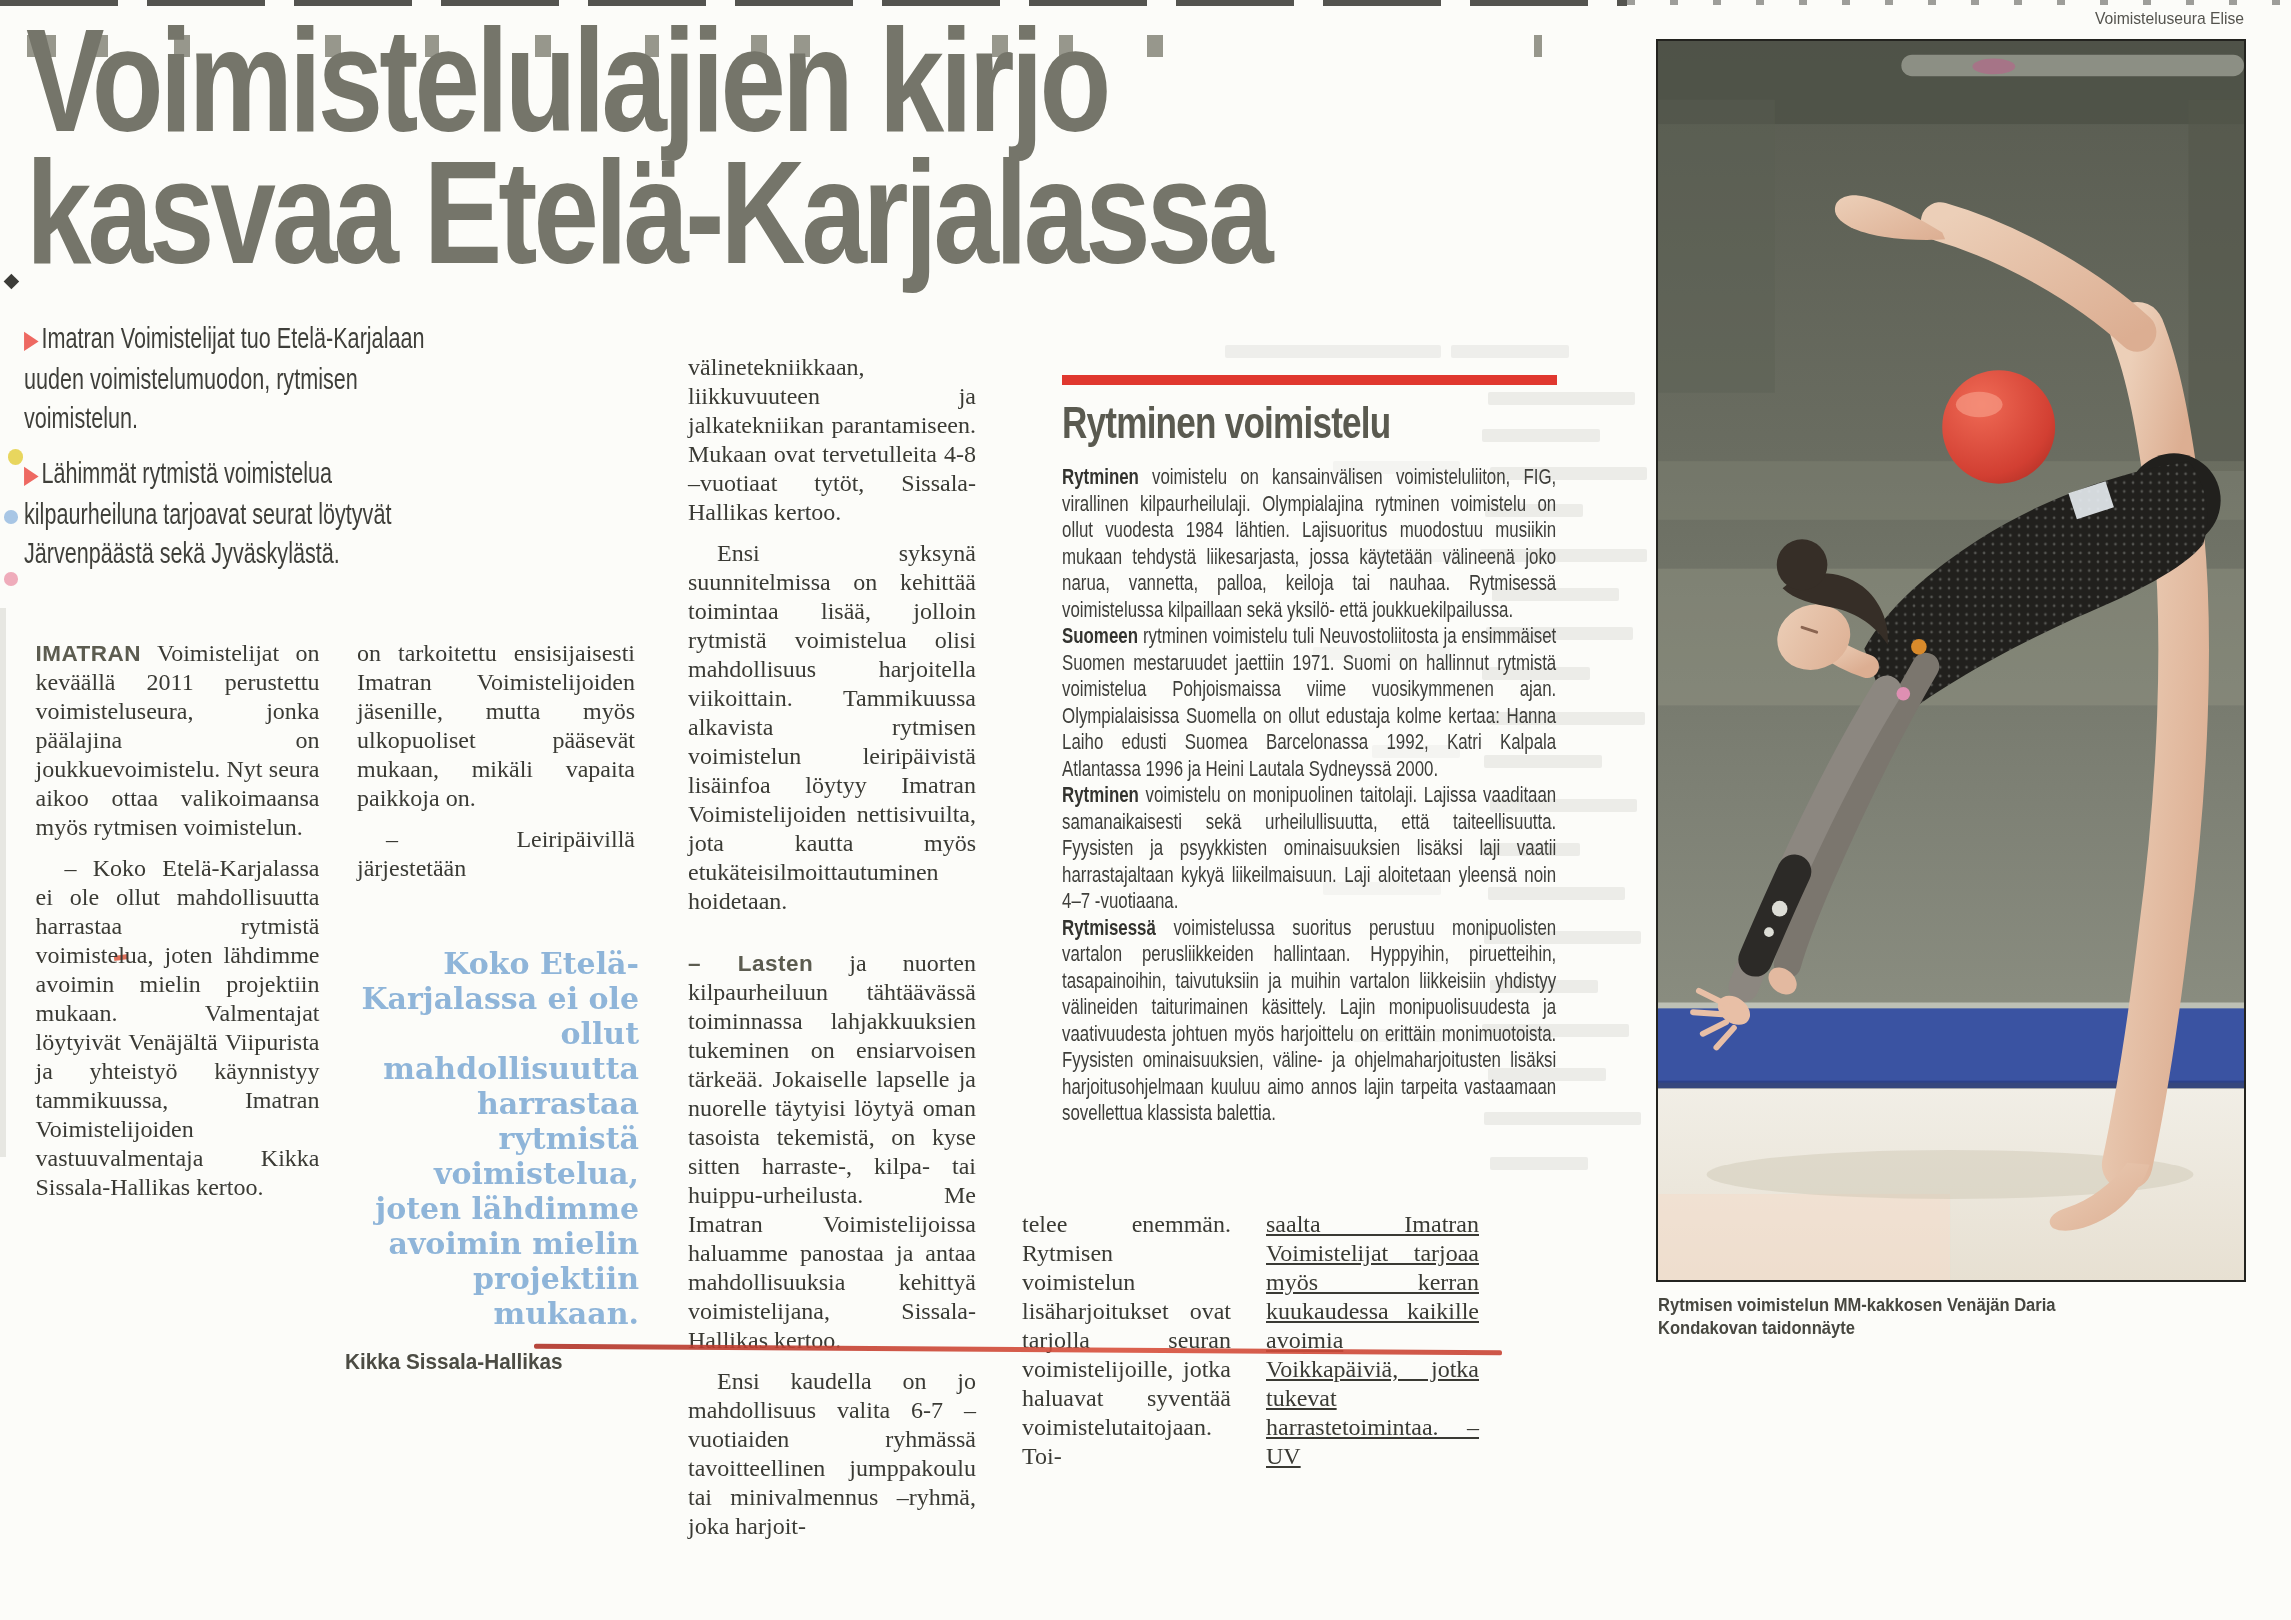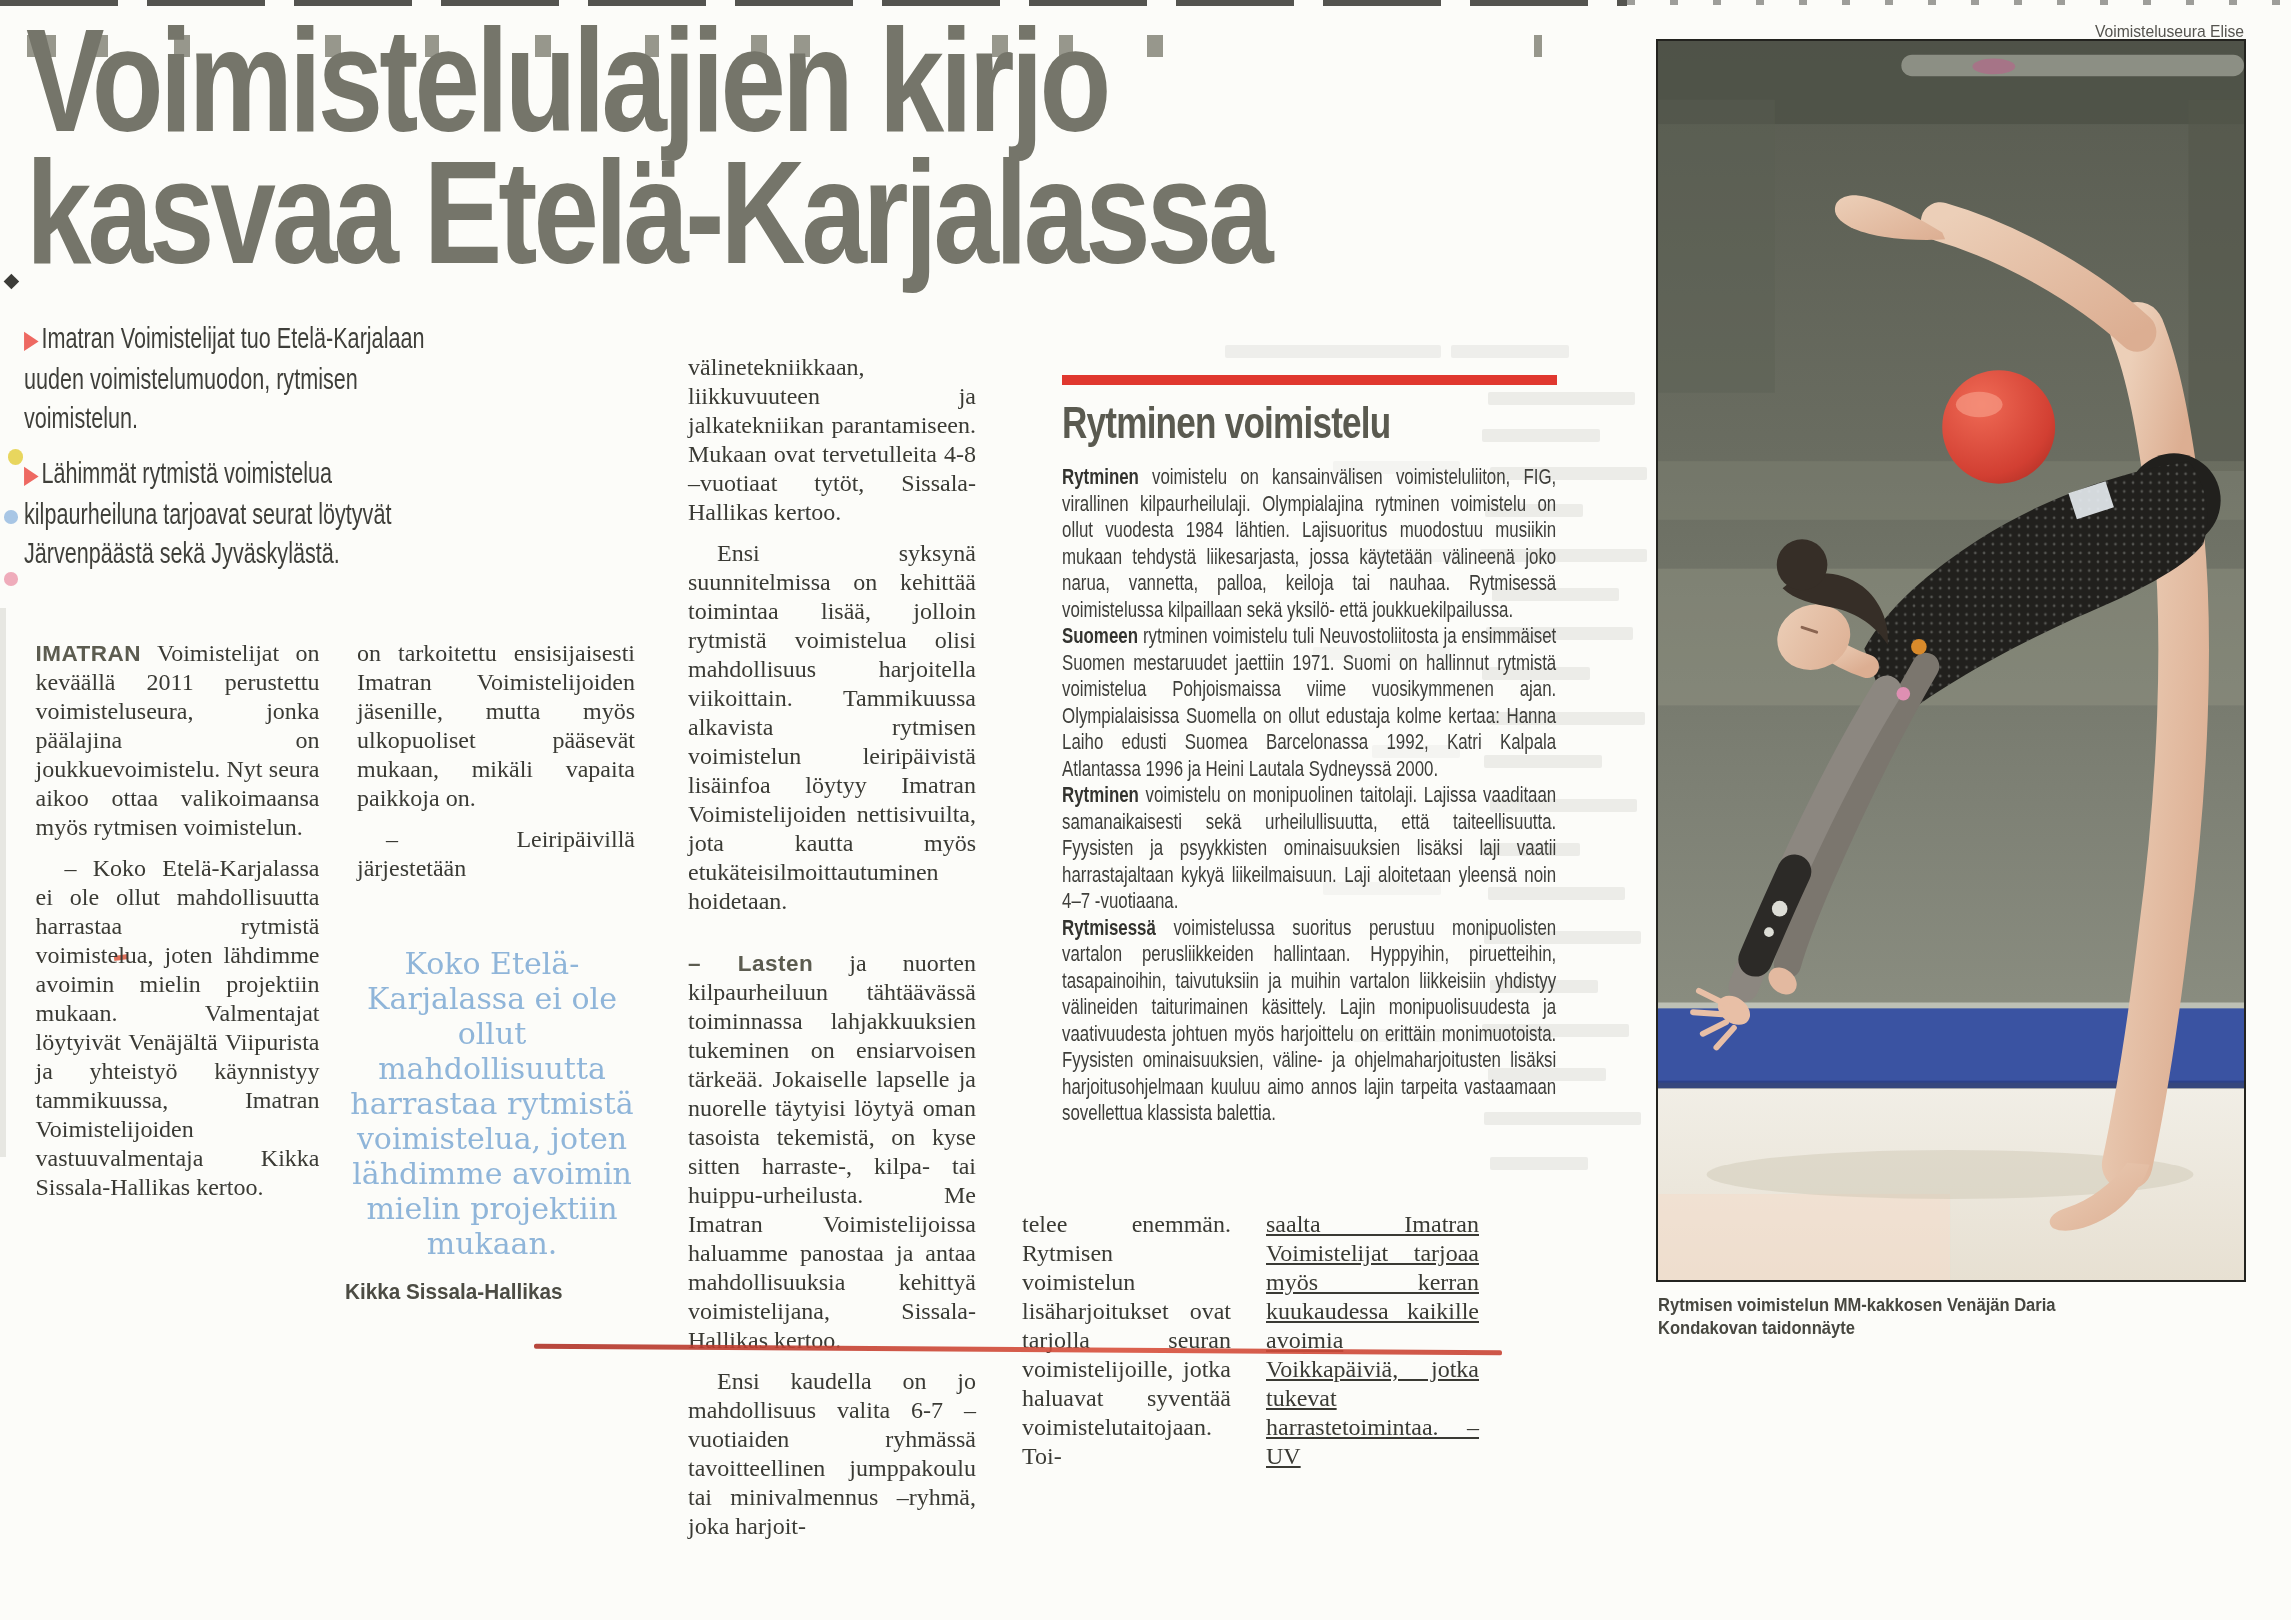--- a/index.html
+++ b/index.html
@@ -49,22 +49,22 @@
   .lead-word { font-weight:bold; color:#5c5c50;
     font-family:"Liberation Sans", sans-serif; font-size:22.5px; letter-spacing:0.5px; }
   .col1 { left:23.5px;  top:627px; width:308px; }
   .col2 { left:345px; top:627px; width:302px; }
   .col3 { left:676px; top:341px; width:312px; }
   .bottomA { left:1010px; top:1198px; width:233px; }
   .bottomB { left:1254px; top:1198px; width:237px;text-decoration:underline; }
 
   
   .pullquote { margin-top:63px; width:294px;
-    font-family:"DejaVu Serif", serif; font-weight:normal;
-    font-size:30px; line-height:35px; color:#8fb5d9; text-align:center; }
+    font-family:"DejaVu Serif", serif; font-weight:bold;
+    font-size:30px; line-height:35px; color:#8fb5d9; text-align:right; }
   .pq-attr { margin-top:15.7px; font-family:"Liberation Sans", sans-serif;
     font-weight:bold; font-size:22.5px; color:#4c4c44;
     transform:scaleX(.92); transform-origin:0 0; white-space:nowrap; text-align:left; }
 
   
   .factbox { position:absolute; left:1062px; top:375px; width:495px; }
   .fb-redbar { width:495px; height:9.8px; background:#e0382f; }
   .fb-head { margin-top:11.8px; font-weight:bold; font-size:45px; letter-spacing:-1px;
     color:#5a5a50; transform:scaleX(.78); transform-origin:0 0; white-space:nowrap; }
   .fb-body { margin-top:15.7px; width:659px; transform:scaleX(.75); transform-origin:0 0;
@@ -73,21 +73,21 @@
   .fb-body .lead-word { font-family:inherit; font-size:inherit; color:#33332f; letter-spacing:0; }
 
   
   .photo { position:absolute; left:1656px; top:39px; width:590px; height:1243px;
     border:2.9px solid #23231f; box-sizing:border-box; background:#676a5e; }
   .photo svg { display:block; width:100%; height:100%; }
   .caption { position:absolute; left:1658px; top:1294px; width:470px;
     transform:scaleX(.92); transform-origin:0 0;
     font-weight:bold; font-size:18px; line-height:22.5px; color:#474740; }
   .credit { position:absolute; left:1852px; top:9.8px; width:392px; text-align:right;
-    font-size:15.7px; color:#55544f;margin-top:13px; }
+    font-size:15.7px; color:#55544f; }
 </style>
 </head>
 <body>
 
 <div class="page">
 
   <div class="topstrip1"></div>
   <div class="topstrip2"></div>
   <div id="cutrow">
       <div class="cutbar" style="left: 27.4px; width: 29px;"></div>

